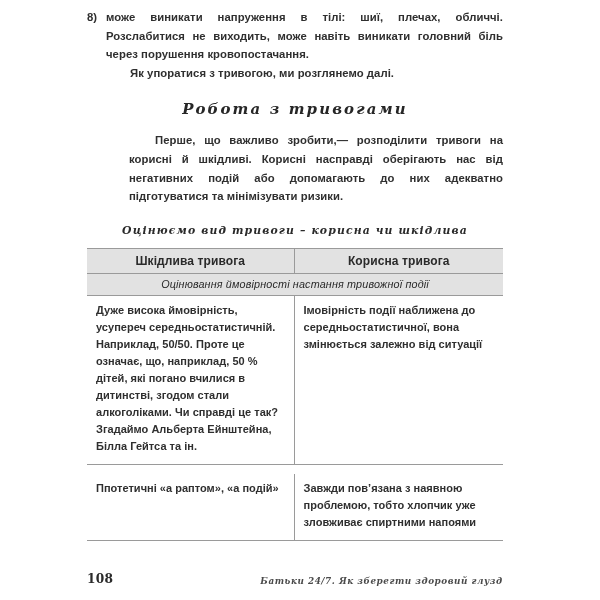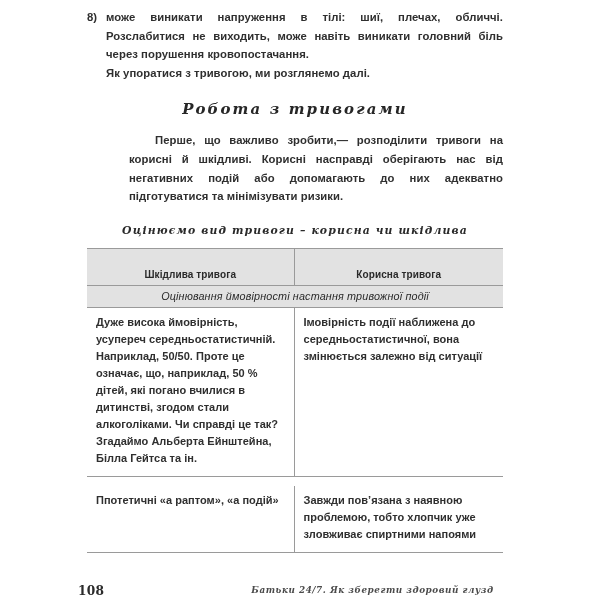--- a/index.html
+++ b/index.html
@@ -50,20 +50,21 @@
   .numbered-item .item-body {
     flex: 1 1 auto;
     text-align: justify;
     text-justify: inter-word;
   }
   .item-body p {
     margin: 0;
   }
   .item-body p.last-line {
     text-align: left;
+    margin-left: 24px;
   }
 
   
   .chapter-heading {
     margin-top: 18px;
     text-align: center;
     font-family: "DejaVu Serif", "Liberation Serif", serif;
     font-weight: 700;
     font-size: 15.4px;
     letter-spacing: 2.2px;
@@ -121,23 +122,23 @@
     padding: 0;
     vertical-align: top;
   }
 
   .hdr-row th {
     background: #e2e2e2;
     border-top: 1.6px solid #9a9a9a;
     border-bottom: 1.6px solid #9a9a9a;
     text-align: center;
     font-weight: 700;
-    font-size: 10px;
+    font-size: 12px;
     letter-spacing: 0.1px;
-    padding: 20px 0 5px 0;
+    padding: 5px 0 5px 0;
     color: #2a2a2a;
   }
   .hdr-row th.left-col {
     border-right: 1.4px solid #9a9a9a;
   }
 
   .section-row td {
     background: #e2e2e2;
     border-bottom: 1.6px solid #9a9a9a;
     text-align: center;
@@ -162,26 +163,25 @@
   }
   .spacer-row td {
     height: 9px;
     border: 0;
     padding: 0;
   }
 
   
   .footer {
     position: absolute;
-    left: 78px;
+    left: 87px;
     top: 572px;
     width: 416px;
     display: flex;
-    align-items: flex-start;
-    margin-top: 12px;
+    align-items: flex-end;
   }
   .folio {
     font-family: "DejaVu Serif", "Liberation Serif", serif;
     font-weight: 700;
     font-size: 12.2px;
     color: #2b2b2b;
     letter-spacing: 0.3px;
     flex: 0 0 auto;
   }
   .running-title {

